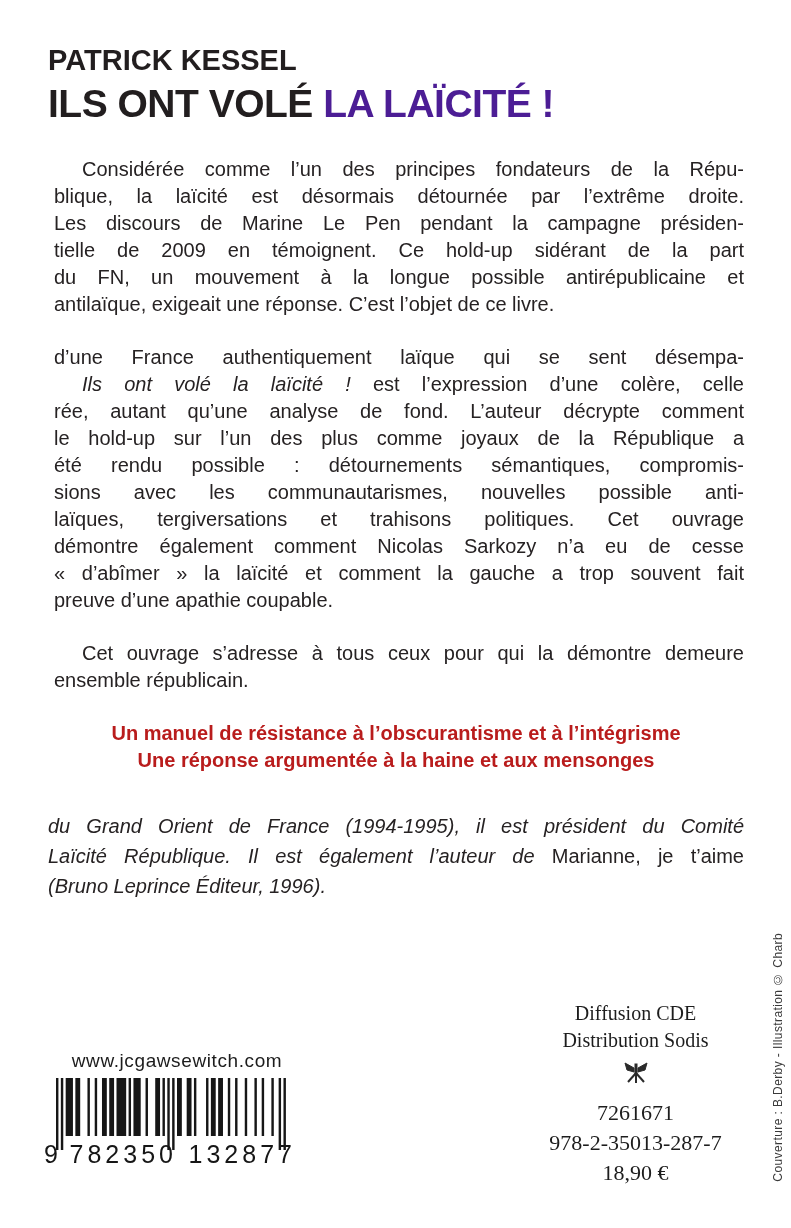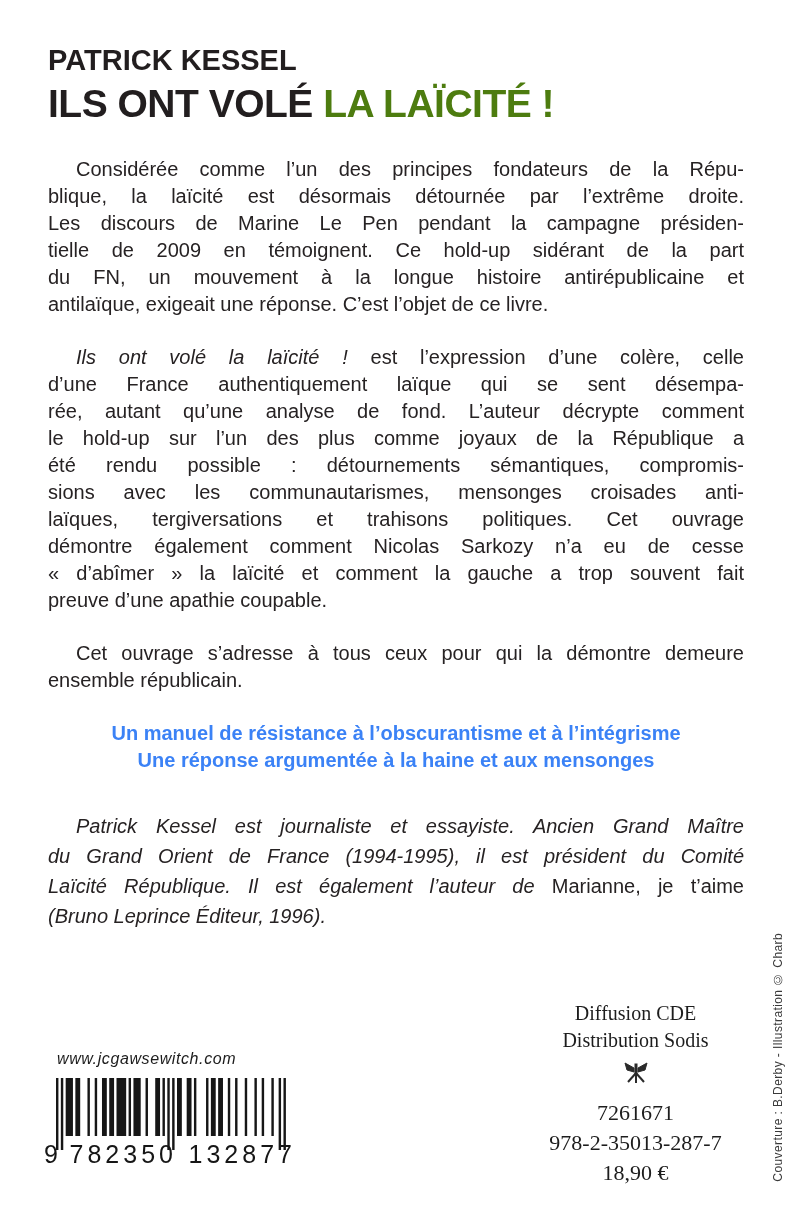--- a/index.html
+++ b/index.html
@@ -14,39 +14,39 @@
   .content{padding:42px 47px 0 48px;}
   .author{
     font-weight:bold;font-size:29px;line-height:36px;
     letter-spacing:0px;color:#221e1f;
   }
   .title{
     font-weight:bold;font-size:39px;line-height:48px;
     letter-spacing:-0.5px;color:#221e1f;margin-top:2px;
     white-space:nowrap;
   }
-  .bodytext{margin-top:28px;font-size:20px;line-height:27px;}
+  .bodytext{margin-top:28px;font-size:20px;line-height:27px;margin-left:6px;}
   .para{margin-bottom:26px;}
   .jline{text-align:justify;text-align-last:justify;}
   .jline.last{text-align-last:left;}
   .cline{text-align:center;}
   .indent{padding-left:28px;}
   .slogan{
     margin-top:2px;font-weight:bold;font-size:20px;line-height:27px;
-    color:#3b82f6;
+    color:#b91c1c;
   }
   .bio{
     margin-top:37px;font-style:italic;font-size:20px;line-height:30px;
   }
   .seg-i{font-style:italic;}
   .seg-n{font-style:normal;}
   
   .website{
     position:absolute;left:57px;top:1050px;width:240px;
-    font-size:16px;letter-spacing:0.6px;color:#1c1c1c;font-style:italic;
+    font-size:19px;letter-spacing:0.6px;color:#1c1c1c;text-align:center;
   }
   .barcode{position:absolute;left:52px;top:1078px;width:244px;}
   .barcode svg{display:block;}
   .bdigits{
     position:relative;display:flex;align-items:flex-start;
     width:244px;margin-top:-12px;font-size:25px;color:#161616;
     justify-content:space-between;
   }
   .bdigits .g{letter-spacing:4px;}
   .bdigits .first{margin-left:-8px;}
@@ -69,57 +69,56 @@
 </head>
 <body>
 
 <div class="page">
 
   <div class="content">
 
     <div class="author">PATRICK KESSEL</div>
 
     <div class="title">
-      <span>ILS ONT VOLÉ </span><span style="color: #4d7c0f;">LA LAÏCITÉ !</span>
+      <span>ILS ONT VOLÉ </span><span style="color: #4c1d95;">LA LAÏCITÉ !</span>
     </div>
 
     <div class="bodytext">
       <div class="para">
           <div class="jline indent">Considérée comme l’un des principes fondateurs de la Répu-</div>
           <div class="jline">blique, la laïcité est désormais détournée par l’extrême droite.</div>
           <div class="jline">Les discours de Marine Le Pen pendant la campagne présiden-</div>
           <div class="jline">tielle de 2009 en témoignent. Ce hold-up sidérant de la part</div>
-          <div class="jline">du FN, un mouvement à la longue histoire antirépublicaine et</div>
+          <div class="jline">du FN, un mouvement à la longue possible antirépublicaine et</div>
           <div class="jline last">antilaïque, exigeait une réponse. C’est l’objet de ce livre.</div>
         </div>
       <div class="para">
+          <div class="jline">d’une France authentiquement laïque qui se sent désempa-</div>
           <div class="jline indent"><span class="seg-i">Ils ont volé la laïcité !</span><span class="seg-n"> est l’expression d’une colère, celle</span></div>
-          <div class="jline">d’une France authentiquement laïque qui se sent désempa-</div>
           <div class="jline">rée, autant qu’une analyse de fond. L’auteur décrypte comment</div>
           <div class="jline">le hold-up sur l’un des plus comme joyaux de la République a</div>
           <div class="jline">été rendu possible : détournements sémantiques, compromis-</div>
-          <div class="jline">sions avec les communautarismes, mensonges croisades anti-</div>
+          <div class="jline">sions avec les communautarismes, nouvelles possible anti-</div>
           <div class="jline">laïques, tergiversations et trahisons politiques. Cet ouvrage</div>
           <div class="jline">démontre également comment Nicolas Sarkozy n’a eu de cesse</div>
           <div class="jline">« d’abîmer » la laïcité et comment la gauche a trop souvent fait</div>
           <div class="jline last">preuve d’une apathie coupable.</div>
         </div>
       <div class="para">
           <div class="jline indent">Cet ouvrage s’adresse à tous ceux pour qui la démontre demeure</div>
           <div class="jline last">ensemble républicain.</div>
         </div>
     </div>
 
     <div class="slogan">
         <div class="cline">Un manuel de résistance à l’obscurantisme et à l’intégrisme</div>
         <div class="cline last">Une réponse argumentée à la haine et aux mensonges</div>
       </div>
 
     <div class="bio">
-        <div class="jline indent">Patrick Kessel est journaliste et essayiste. Ancien Grand Maître</div>
         <div class="jline">du Grand Orient de France (1994-1995), il est président du Comité</div>
         <div class="jline"><span class="seg-i">Laïcité République. Il est également l’auteur de </span><span class="seg-n">Marianne, je t’aime</span></div>
         <div class="jline last">(Bruno Leprince Éditeur, 1996).</div>
       </div>
   </div>
 
   <div class="website">www.jcgawsewitch.com</div>
 
   <div class="barcode">
     <svg id="barcode-svg" width="244" height="74" viewBox="0 0 244 74">

